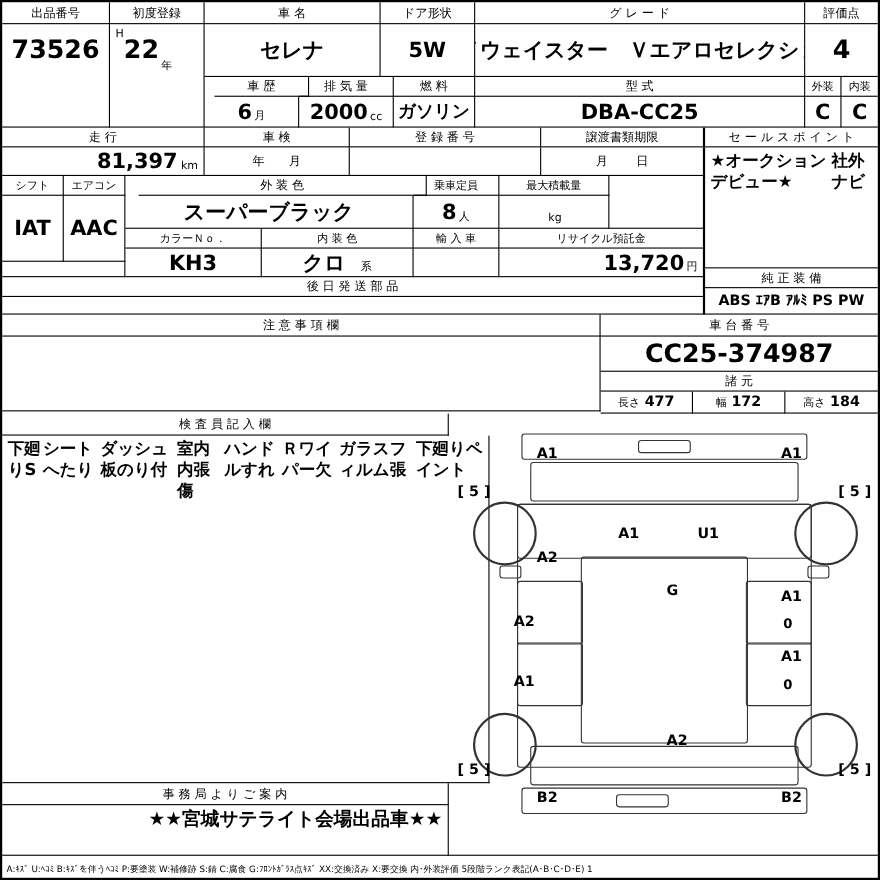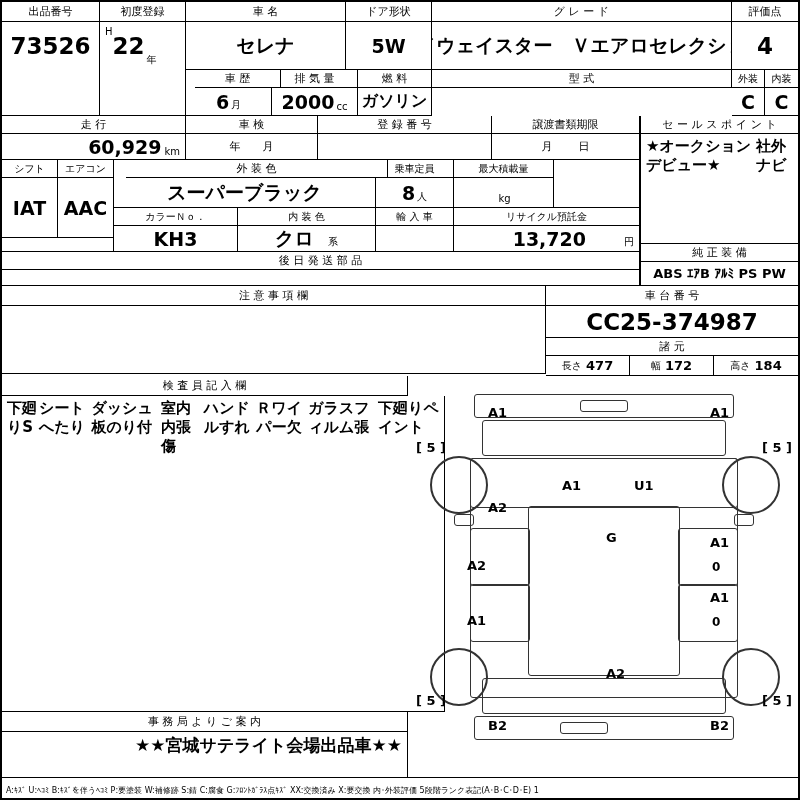--- a/index.html
+++ b/index.html
@@ -148,20 +148,23 @@
   <div class="cell bb br" style="left:356px;top:68px;width:74px;height:18px;">
     <span class="lbl">燃 料</span>
   </div>
   <div class="cell bb br" style="left:356px;top:86px;width:74px;height:28px;">
     <span class="val-md">ガソリン</span>
   </div>
 
   <div class="cell bb br" style="left:430px;top:68px;width:300px;height:18px;">
     <span class="lbl">型 式</span>
   </div>
+  <div class="cell bb br" style="left:430px;top:86px;width:300px;height:28px;">
+    <span class="val">DBA-CC25</span>
+  </div>
 
   <div class="cell bb br" style="left:730px;top:68px;width:33px;height:18px;">
     <span class="lbl-sm">外装</span>
   </div>
   <div class="cell bb" style="left:763px;top:68px;width:33px;height:18px;">
     <span class="lbl-sm">内装</span>
   </div>
   <div class="cell bb br" style="left:730px;top:86px;width:33px;height:28px;">
     <span class="val">C</span>
   </div>
@@ -169,21 +172,21 @@
     <span class="val">C</span>
   </div>
 
   <div class="cell bb br" style="left:0;top:68px;width:98px;height:46px;"></div>
   <div class="cell bb br" style="left:98px;top:68px;width:86px;height:46px;"></div>
 
   <div class="cell bb br" style="left:0;top:114px;width:184px;height:18px;">
     <span class="lbl">走 行</span>
   </div>
   <div class="cell bb br right" style="left:0;top:132px;width:184px;height:26px;">
-    <span class="val">60,929</span>
+    <span class="val">81,397</span>
     <span class="unit" style="padding-bottom:2px;margin-left:3px;">km</span>
   </div>
 
   <div class="cell bb br" style="left:184px;top:114px;width:132px;height:18px;">
     <span class="lbl">車 検</span>
   </div>
   <div class="cell bb br" style="left:184px;top:132px;width:132px;height:26px;">
     <span class="lbl" style="margin-right:22px;">年</span>
     <span class="lbl">月</span>
   </div>
@@ -266,21 +269,21 @@
   <div class="cell bb br" style="left:374px;top:206px;width:78px;height:18px;">
     <span class="lbl-sm">輸 入 車</span>
   </div>
   <div class="cell bb br" style="left:374px;top:224px;width:78px;height:26px;">
     <span class="val"></span>
   </div>
 
   <div class="cell bb br" style="left:452px;top:206px;width:186px;height:18px;">
     <span class="lbl-sm">リサイクル預託金</span>
   </div>
-  <div class="cell bb br right" style="left:452px;top:224px;width:186px;height:26px;gap:36px;">
+  <div class="cell bb br right" style="left:452px;top:224px;width:186px;height:26px;">
     <span class="val">13,720</span>
     <span class="unit" style="padding-bottom:2px;margin-left:2px;">円</span>
   </div>
 
   <div class="cell bb br" style="left:0;top:236px;width:112px;height:14px;"></div>
   <div class="cell bb br" style="left:0;top:250px;width:638px;height:18px;">
     <span class="lbl">後 日 発 送 部 品</span>
   </div>
   <div class="cell bb br" style="left:0;top:268px;width:638px;height:16px;"></div>
 

